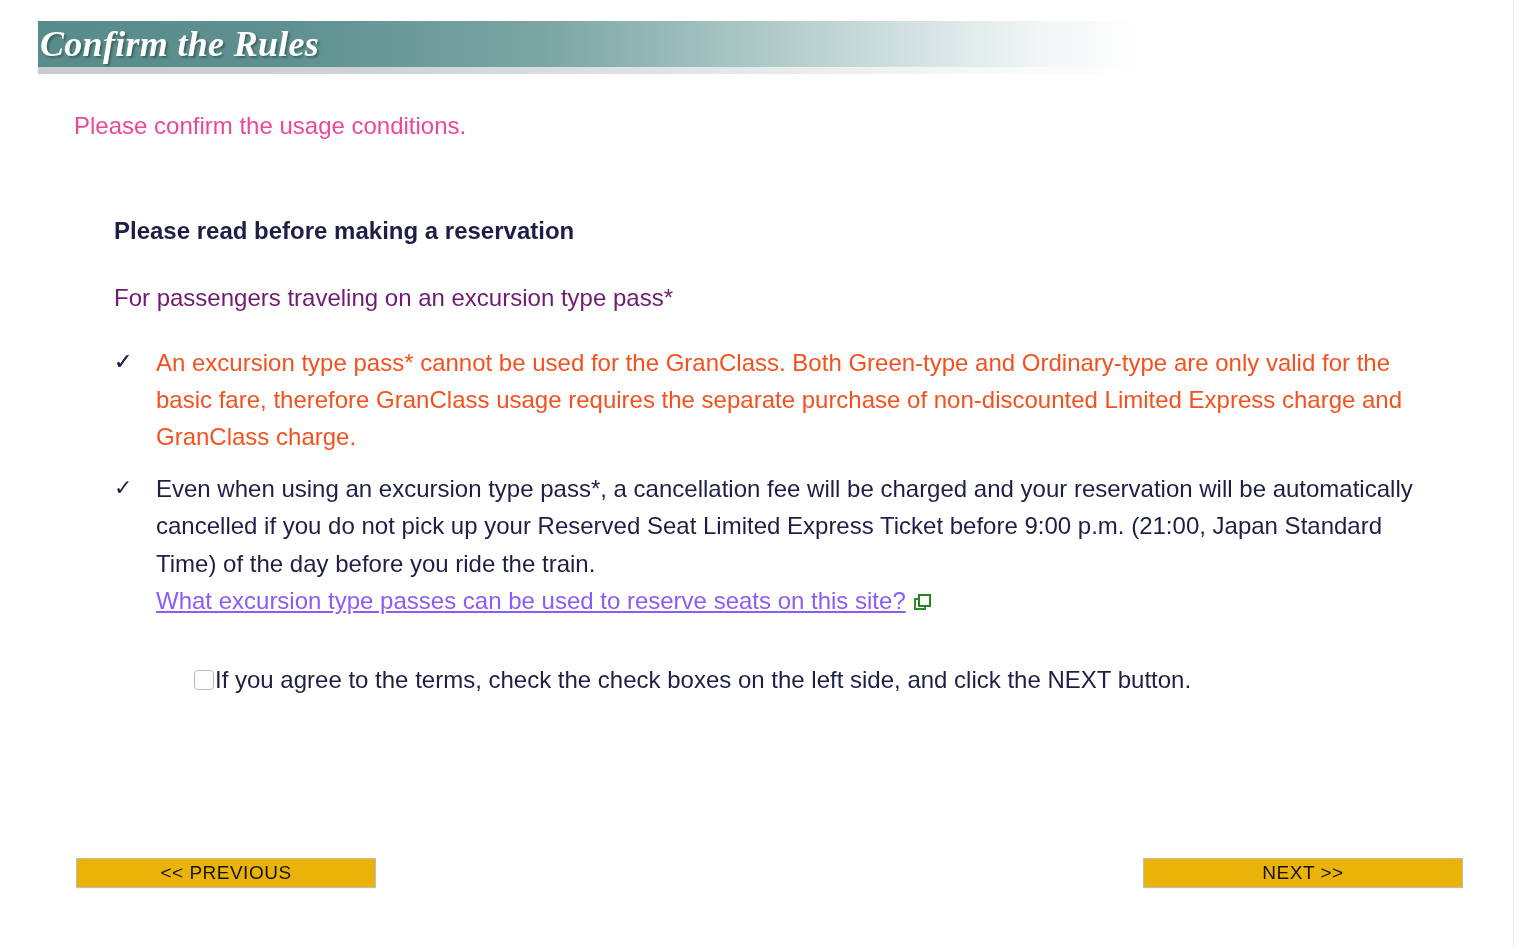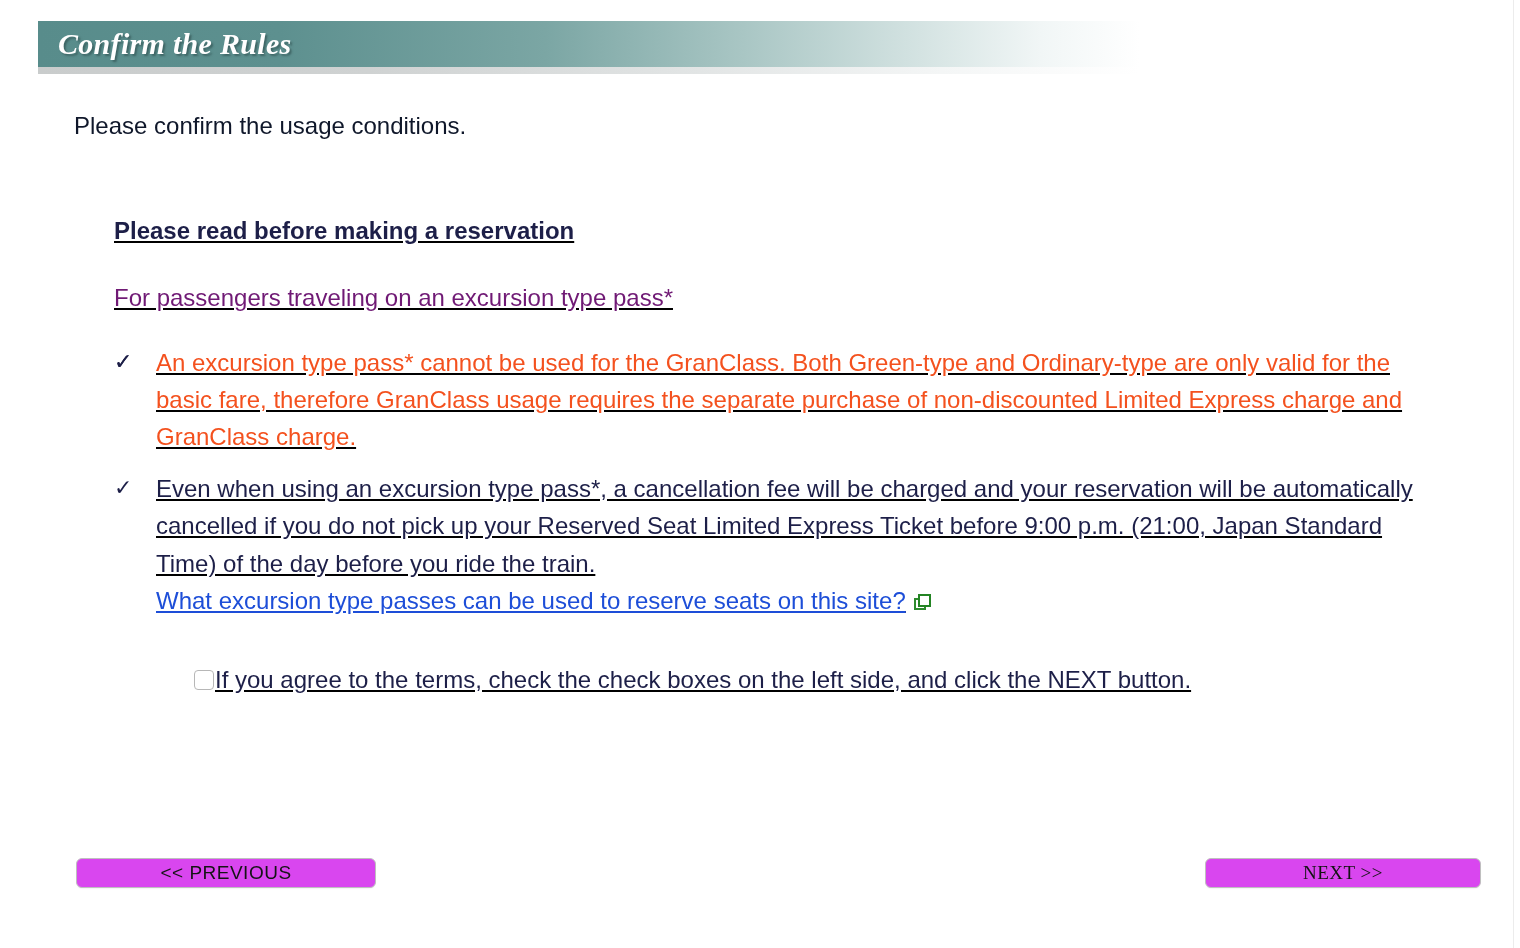--- a/index.html
+++ b/index.html
@@ -50,52 +50,51 @@
     height: 7px;
     background: linear-gradient(to right,
         #c9cccc 0%,
         #cfd2d2 30%,
         #e2e5e5 60%,
         #f4f6f6 82%,
         #ffffff 100%);
   }
   .header-title {
     position: absolute;
-    left: 20px;
+    left: 2px;
     top: 50%;
     transform: translateY(-50%);
     font-family: "Liberation Serif", "DejaVu Serif", serif;
     font-style: italic;
     font-weight: bold;
-    font-size: 30px;
+    font-size: 36px;
     letter-spacing: 0.3px;
     color: #ffffff;
     text-shadow: 2px 2px 2px rgba(40,70,70,0.55);
     white-space: nowrap;
   }
 
   
   .content {
     position: absolute;
     left: 0;
     top: 110px;
     width: 1520px;
   }
 
   .intro {
     margin: 0 0 0 74px;
     font-size: 24px;
-    color: #0f172a;
+    color: #ec4899;
     line-height: 1.3;
   }
 
   .block {
     margin-left: 114px;
     margin-right: 80px;
-    text-decoration: underline;
   }
 
   .section-heading {
     margin: 74px 0 0 0;
     font-size: 24px;
     font-weight: bold;
     color: #1d1f48;
     line-height: 1.3;
   }
 
@@ -125,21 +124,21 @@
     left: 0;
     top: 1px;
     font-size: 22px;
     line-height: 1.56;
     color: #1d1f48;
   }
   .rule-link-line {
     display: block;
   }
   .rule-link {
-    color: #1d4ed8;
+    color: #8b5cf6;
     text-decoration: underline;
   }
   .ext-icon {
     display: inline-block;
     position: relative;
     width: 17px;
     height: 17px;
     margin-left: 8px;
     vertical-align: -2px;
   }
@@ -187,35 +186,35 @@
     position: absolute;
     left: 0;
     top: 858px;
     width: 1520px;
     height: 34px;
   }
   .nav-button {
     position: absolute;
     box-sizing: border-box;
     height: 30px;
-    background: #d946ef;
+    background: #eab308;
     border: 1px solid #bfbfbf;
-    border-radius: 6px;
+    border-radius: 0;
     font-family: "Liberation Sans", sans-serif;
     font-size: 19px;
     letter-spacing: 0.5px;
     color: #141414;
     cursor: pointer;
     display: flex;
     align-items: center;
     justify-content: center;
     box-shadow: 0 1px 1px rgba(0,0,0,0.04);
   }
   .btn-prev { left: 76px; width: 300px; }
-  .btn-next { left: 1205px; width: 276px; font-family: Liberation Serif, serif; }
+  .btn-next { left: 1143px; width: 320px; }
 </style>
 </head>
 <body>
 
 <div class="page-right-border"></div>
 
 <div class="header-bar">
   <div class="header-title">Confirm the Rules</div>
 </div>
 <div class="header-shadow"></div>

